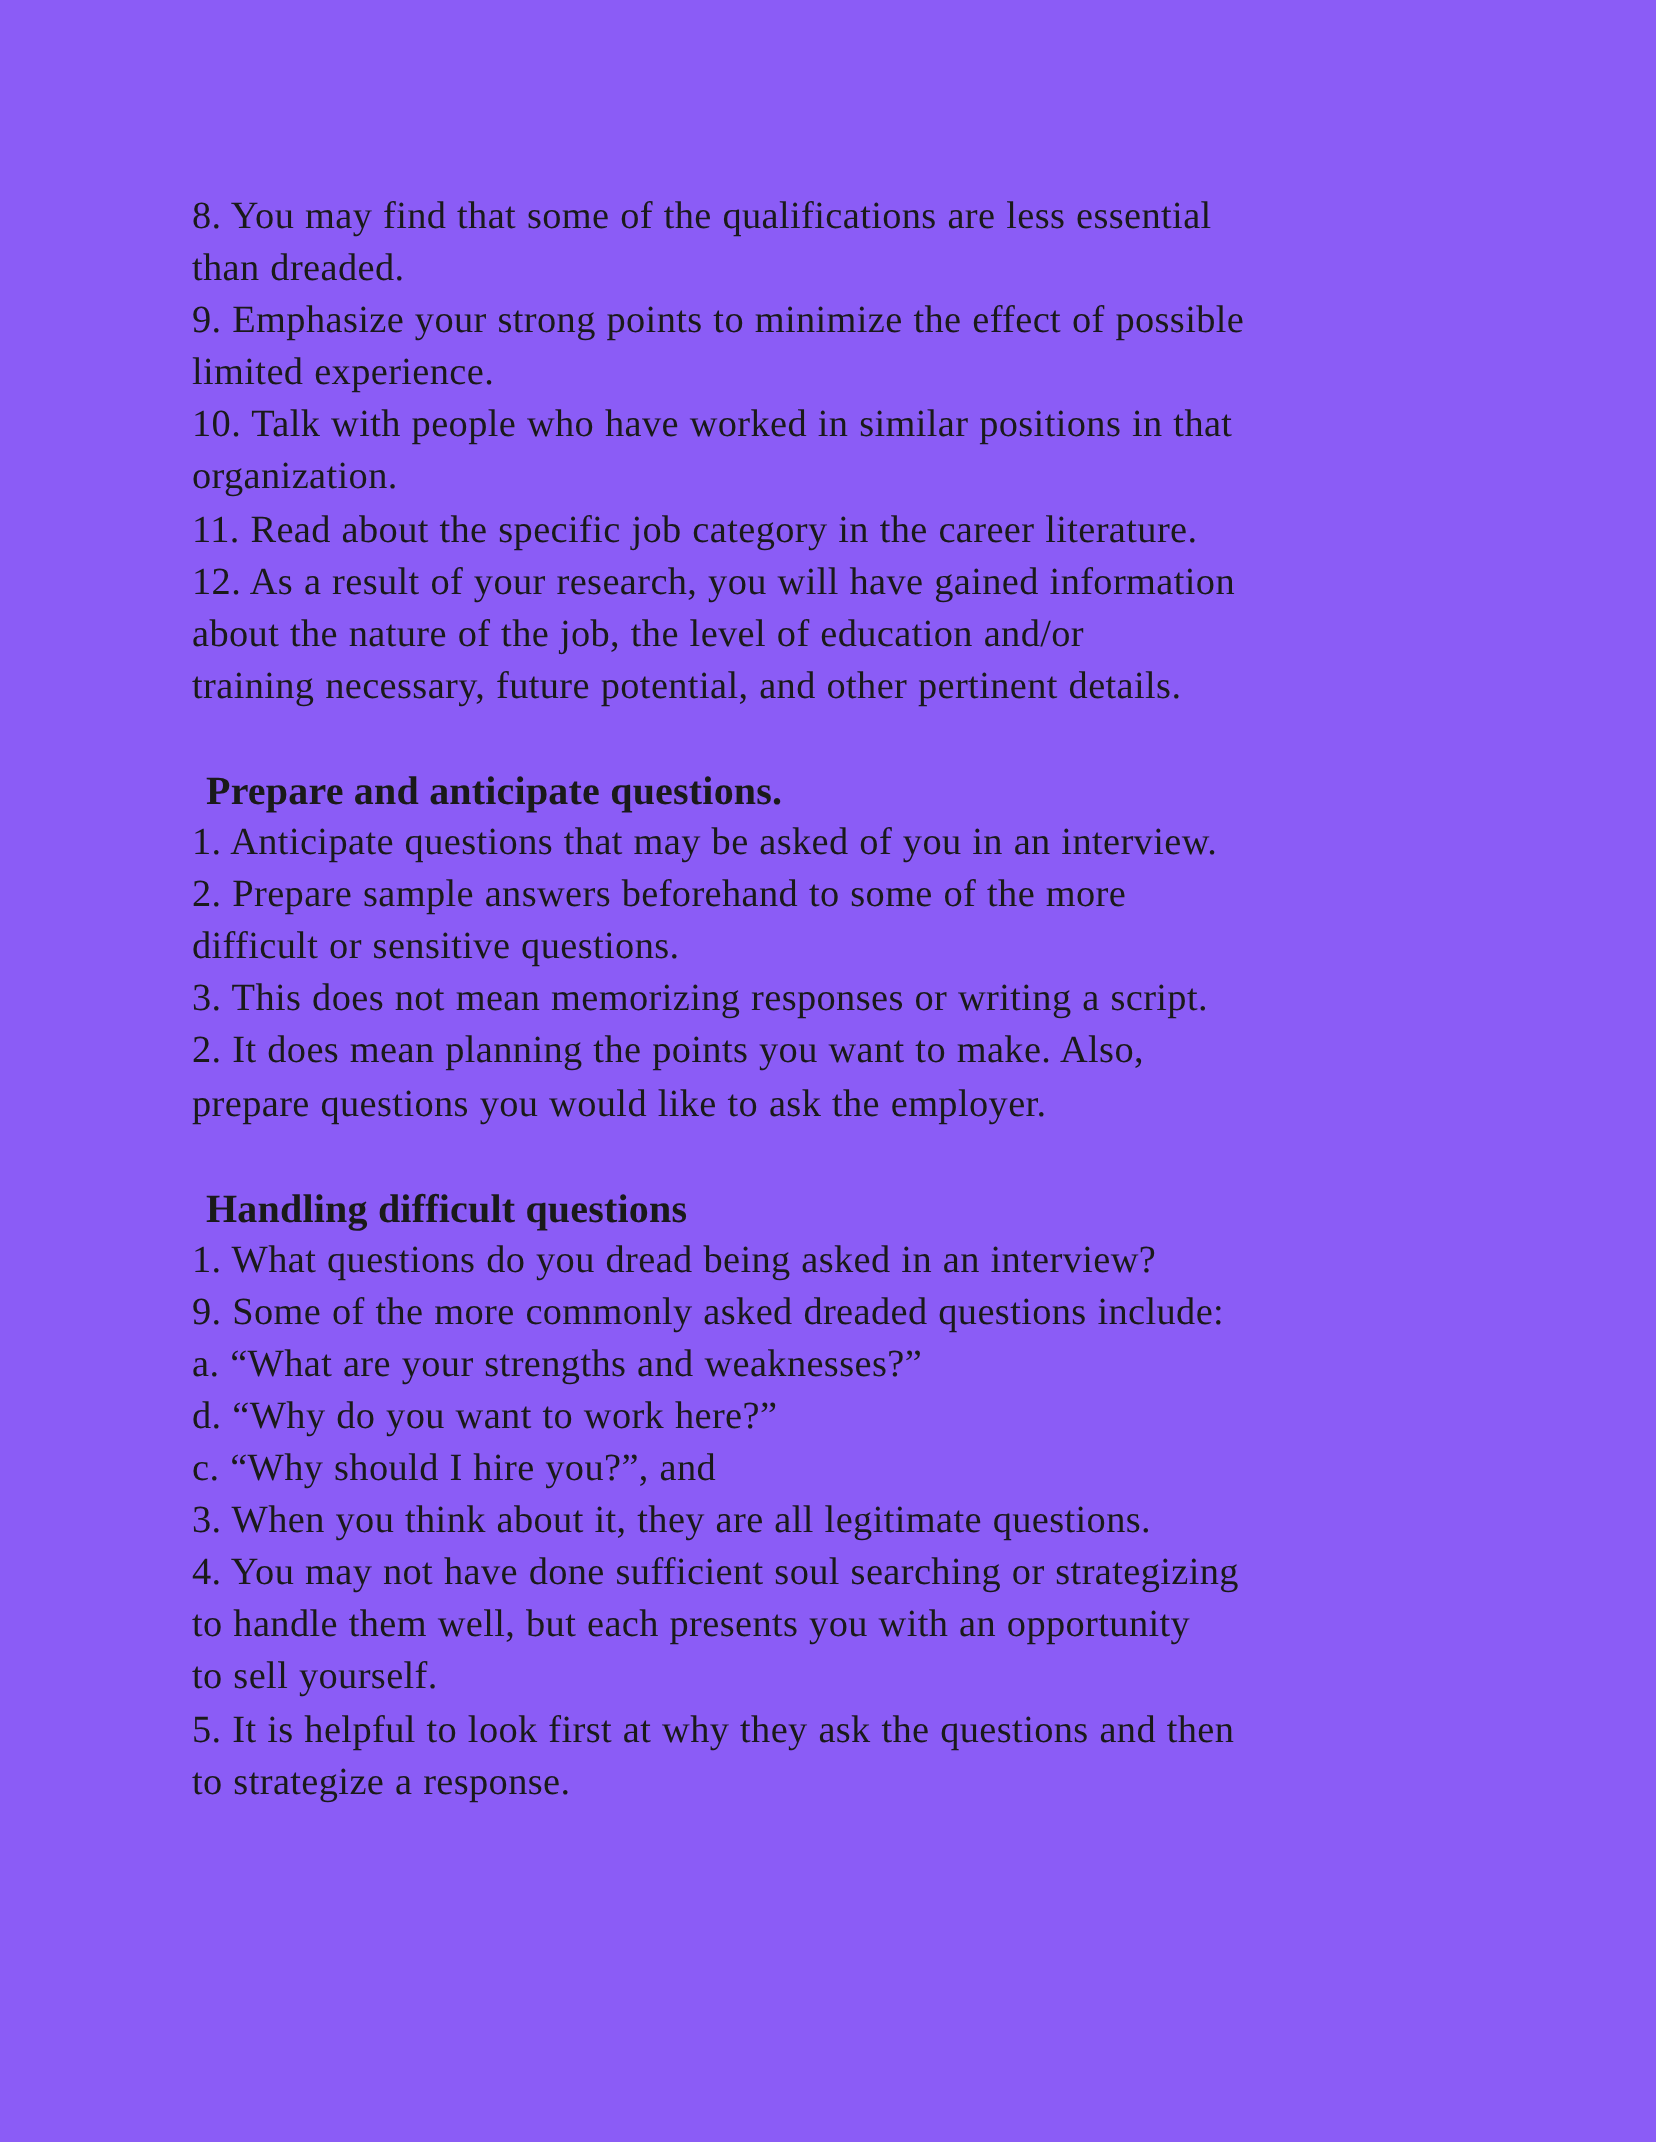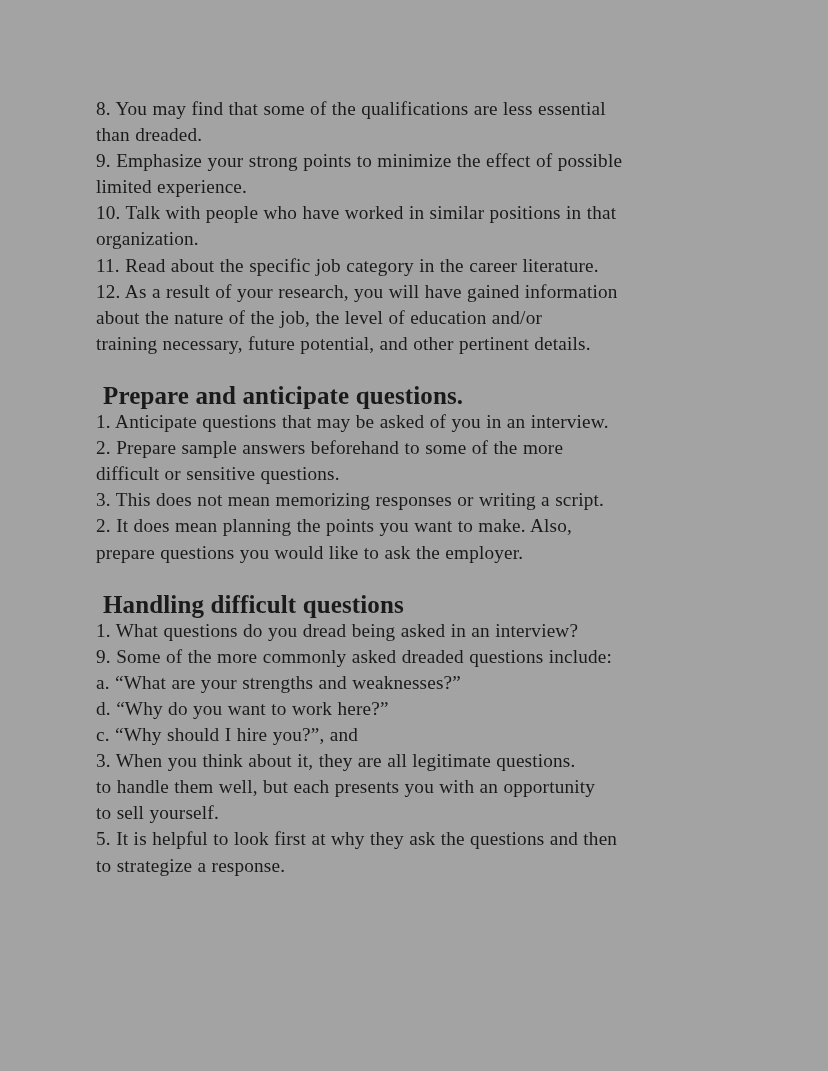--- a/index.html
+++ b/index.html
@@ -16,21 +16,21 @@
     font-family: "Liberation Serif", "DejaVu Serif", serif;
     color: #1a1a1a;
     -webkit-font-smoothing: antialiased;
   }
   .page {
     position: absolute;
     left: 0;
     top: 0;
     width: 828px;
     height: 1071px;
-    background: #a3a3a3;
+    background: #8b5cf6;
   }
   .content {
     position: absolute;
     left: 96px;
     top: 96px;
     width: 620px;
   }
   .block {
     margin: 0 0 26px 0;
   }
@@ -38,21 +38,21 @@
     margin-bottom: 12px;
   }
   .line {
     font-size: 19.2px;
     line-height: 26.1px;
     white-space: pre-wrap;
     letter-spacing: 0.01em;
     word-spacing: 0.02em;
   }
   .heading {
-    font-size: 25px;
+    font-size: 20px;
     line-height: 26.1px;
     font-weight: bold;
     padding-left: 7px;
     letter-spacing: 0.005em;
   }
 </style>
 </head>
 <body>
 
 <div class="page">
@@ -79,19 +79,20 @@
         <div class="line">prepare questions you would like to ask the employer.</div>
       </div>
       <div class="block">
         <div class="heading">Handling difficult questions</div>
         <div class="line">1. What questions do you dread being asked in an interview?</div>
         <div class="line">9. Some of the more commonly asked dreaded questions include:</div>
         <div class="line">a. “What are your strengths and weaknesses?”</div>
         <div class="line">d. “Why do you want to work here?”</div>
         <div class="line">c. “Why should I hire you?”, and</div>
         <div class="line">3. When you think about it, they are all legitimate questions.</div>
+        <div class="line">4. You may not have done sufficient soul searching or strategizing</div>
         <div class="line">to handle them well, but each presents you with an opportunity</div>
         <div class="line">to sell yourself.</div>
         <div class="line">5. It is helpful to look first at why they ask the questions and then</div>
         <div class="line">to strategize a response.</div>
       </div>
     </div>
 </div>
 
 </body></html>

